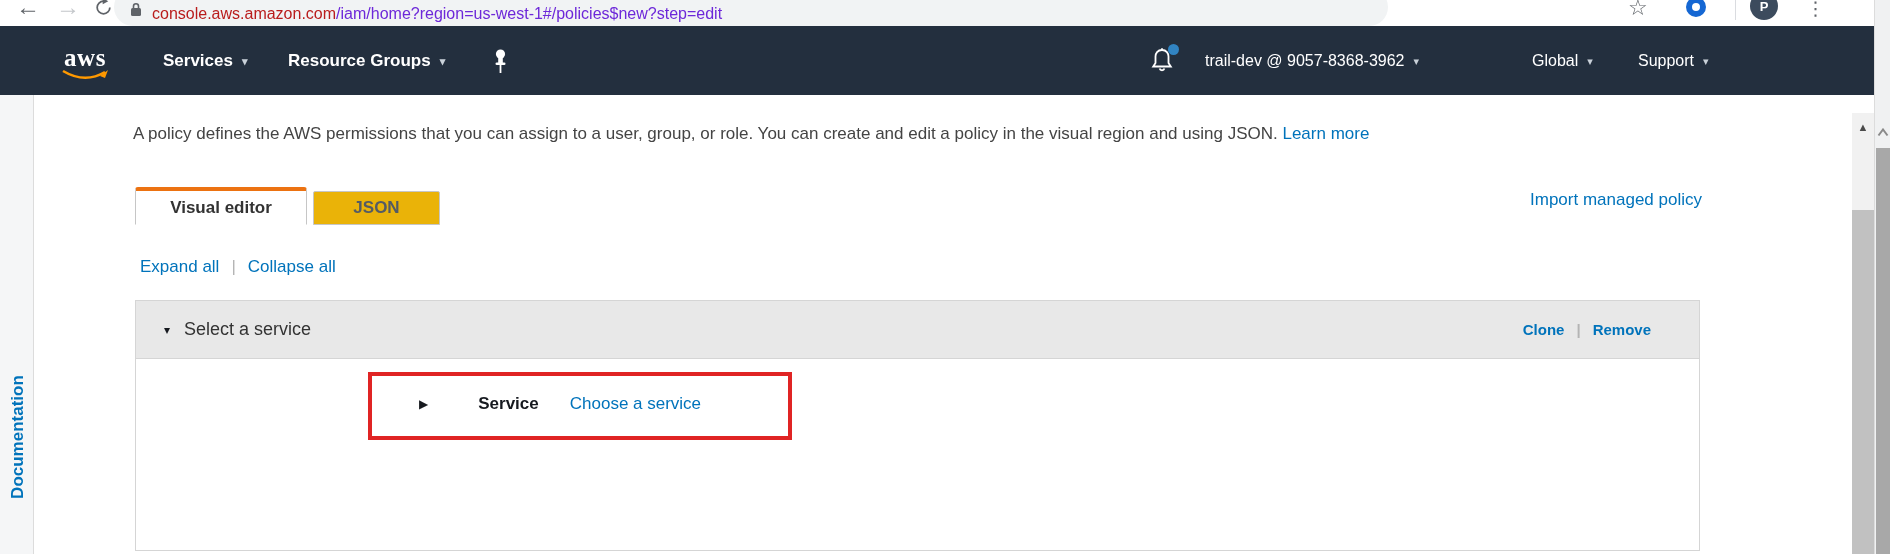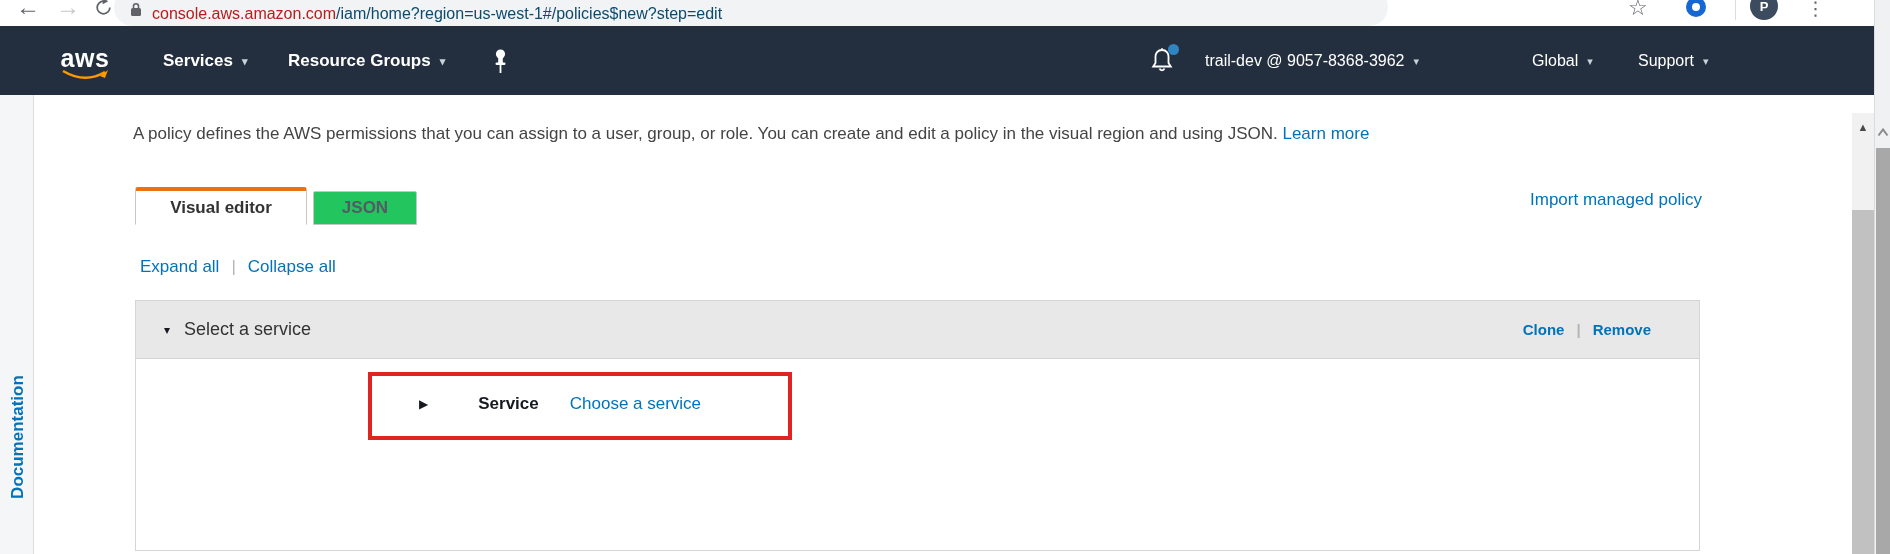--- a/index.html
+++ b/index.html
@@ -15,34 +15,34 @@
   .glyph-back    { left:16px;  top:-5px; }
   .glyph-forward { left:56px;  top:-5px; color:#c4c7cb; }
   .glyph-refresh { left:94px;  top:-3px; }
   .omnibox {
     position:absolute; left:114px; top:-12px; width:1274px; height:38px;
     background:#f1f3f4; border-radius:19px; display:flex; align-items:flex-end; padding:0 0 3px 16px;
   }
   .omnibox .lock { margin:0 10px 2px 0; }
   .url { font-size:16px; line-height:18px; white-space:nowrap; }
   .url-host { color:#b91c1c; }
-  .url-path { color:#0c4a6e; }
+  .url-path { color:#6d28d9; }
   .glyph-star { left:1628px; top:-4px; font-size:22px; }
   .ext-ring { position:absolute; left:1686px; top:-3px; width:20px; height:20px; border:6px solid #1567d3; border-radius:50%; background:#fff; }
   .chrome-divider { position:absolute; left:1735px; top:-6px; width:1px; height:26px; background:#dadce0; }
   .avatar { position:absolute; left:1750px; top:-8px; width:28px; height:28px; border-radius:50%; background:#3c4b5d; color:#fff; font-size:13px; font-weight:bold; display:flex; align-items:center; justify-content:center; }
   .glyph-dots { left:1806px; top:-3px; font-size:19px; }
 
   
   .navbar { position:absolute; left:0; top:26px; width:1874px; height:69px; background:#232f3e; }
   .nb-item { position:absolute; top:50%; transform:translateY(-50%); color:#ffffff; white-space:nowrap; display:flex; align-items:center; }
   .nb-caret { font-size:11px; color:#c9d1d9; margin-left:9px; transform:translateY(1px); }
   .nb-bold { font-weight:bold; font-size:17px; }
   .nb-reg  { font-size:16px; }
-  .logo { left:60px; top:30%; transform:none; flex-direction:column; align-items:center; }
+  .logo { left:60px; top:30%; transform:none; flex-direction:column; align-items:center;font-family:Liberation Serif, serif; }
   .logo-text { font-weight:bold; font-size:25px; letter-spacing:0.5px; line-height:22px; color:#fff; }
   .nb-services { left:163px; }
   .nb-rg { left:288px; }
   .nb-pin { left:492px; }
   .nb-bell { left:1150px; }
   .bell-wrap { position:relative; width:26px; height:30px; }
   .bell-dot { position:absolute; right:-3px; top:-2px; width:11px; height:11px; border-radius:50%; background:#3184c2; }
   .nb-account { left:1205px; }
   .nb-global { left:1532px; }
   .nb-support { left:1638px; }
@@ -58,21 +58,21 @@
   
   .intro { position:absolute; left:133px; top:121px; width:1560px; font-size:17px; line-height:25px; color:#444; }
   .link { color:#0073bb; text-decoration:none; cursor:pointer; }
   .tabs { position:absolute; left:135px; top:187px; display:flex; align-items:flex-end; }
   .tab { display:flex; align-items:center; justify-content:center; font-weight:bold; font-size:17px; cursor:pointer; }
   .tab-active {
     width:172px; height:38px; background:#fff; color:#333;
     border:1px solid #c6c6c6; border-bottom:1px solid #fff; border-top:4px solid #ec7211; border-radius:3px 3px 0 0;
   }
   .tab-inactive {
-    width:104px; height:34px; background:#22c55e; color:#545b64; margin-left:6px;
+    width:127px; height:34px; background:#eab308; color:#545b64; margin-left:6px;
     border:1px solid #c6c6c6; border-radius:2px 2px 0 0;
   }
   .import-link { position:absolute; right:188px; top:190px; font-size:17px; }
   .expand-row { position:absolute; left:140px; top:257px; font-size:17px; display:flex; align-items:center; }
   .vdiv { color:#b4b4b4; margin:0 12px; }
 
   
   .panel { position:absolute; left:135px; top:300px; width:1565px; height:251px; border:1px solid #d5d5d5; background:#fff; }
   .panel-header {
     height:58px; background:#e8e8e8; border-bottom:1px solid #d5d5d5;

